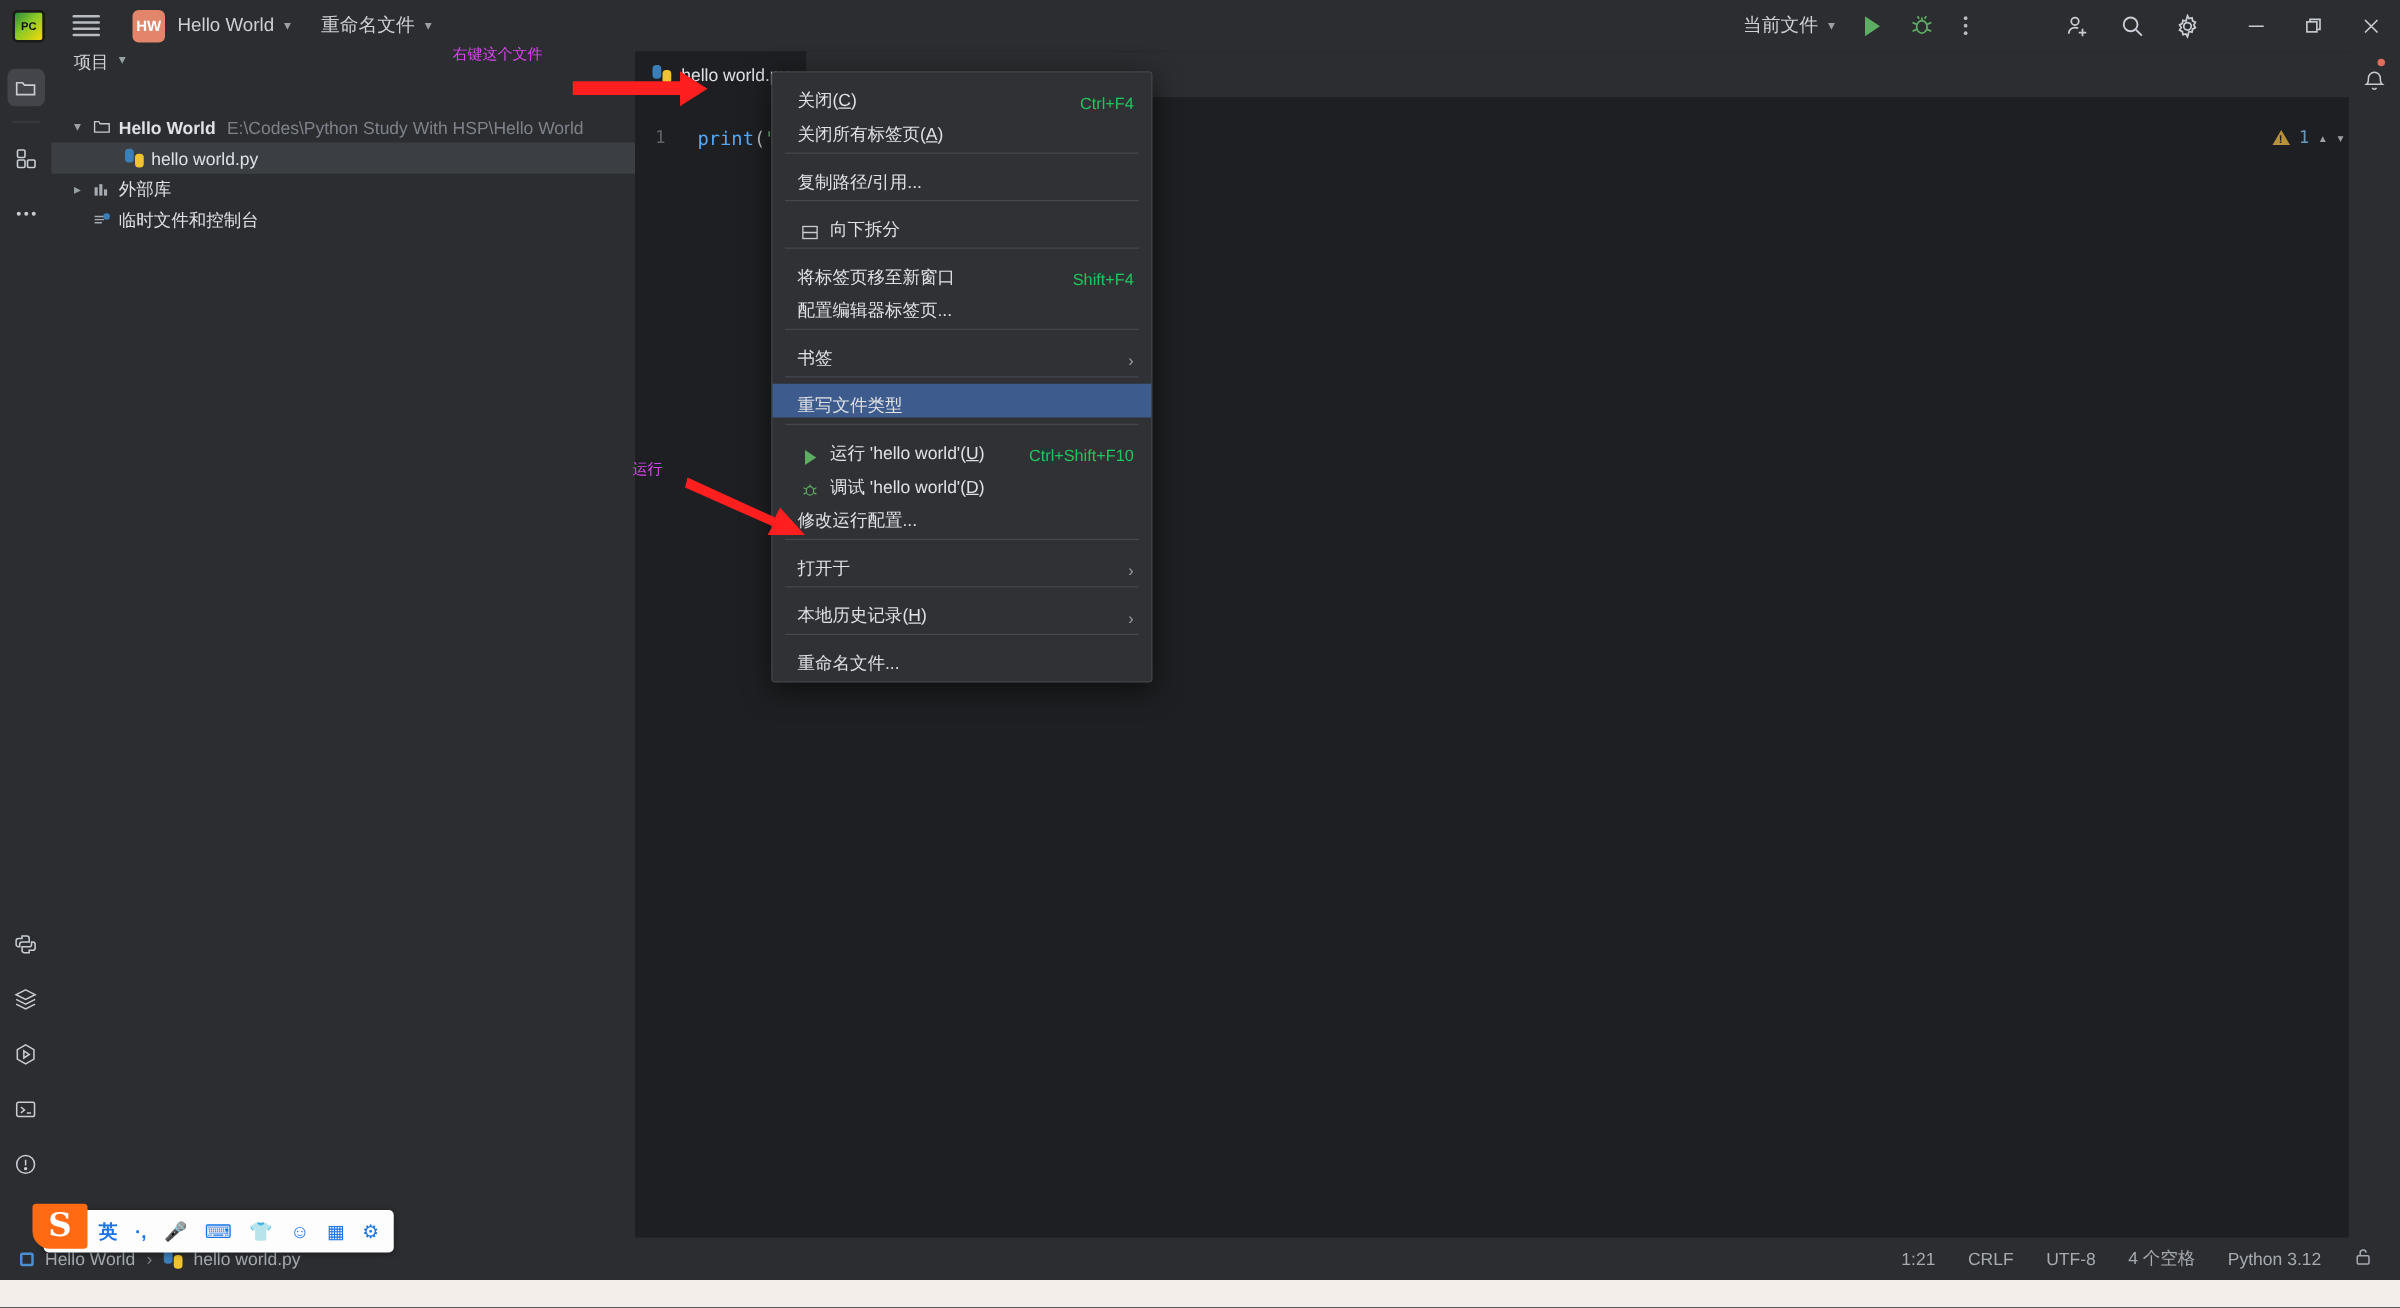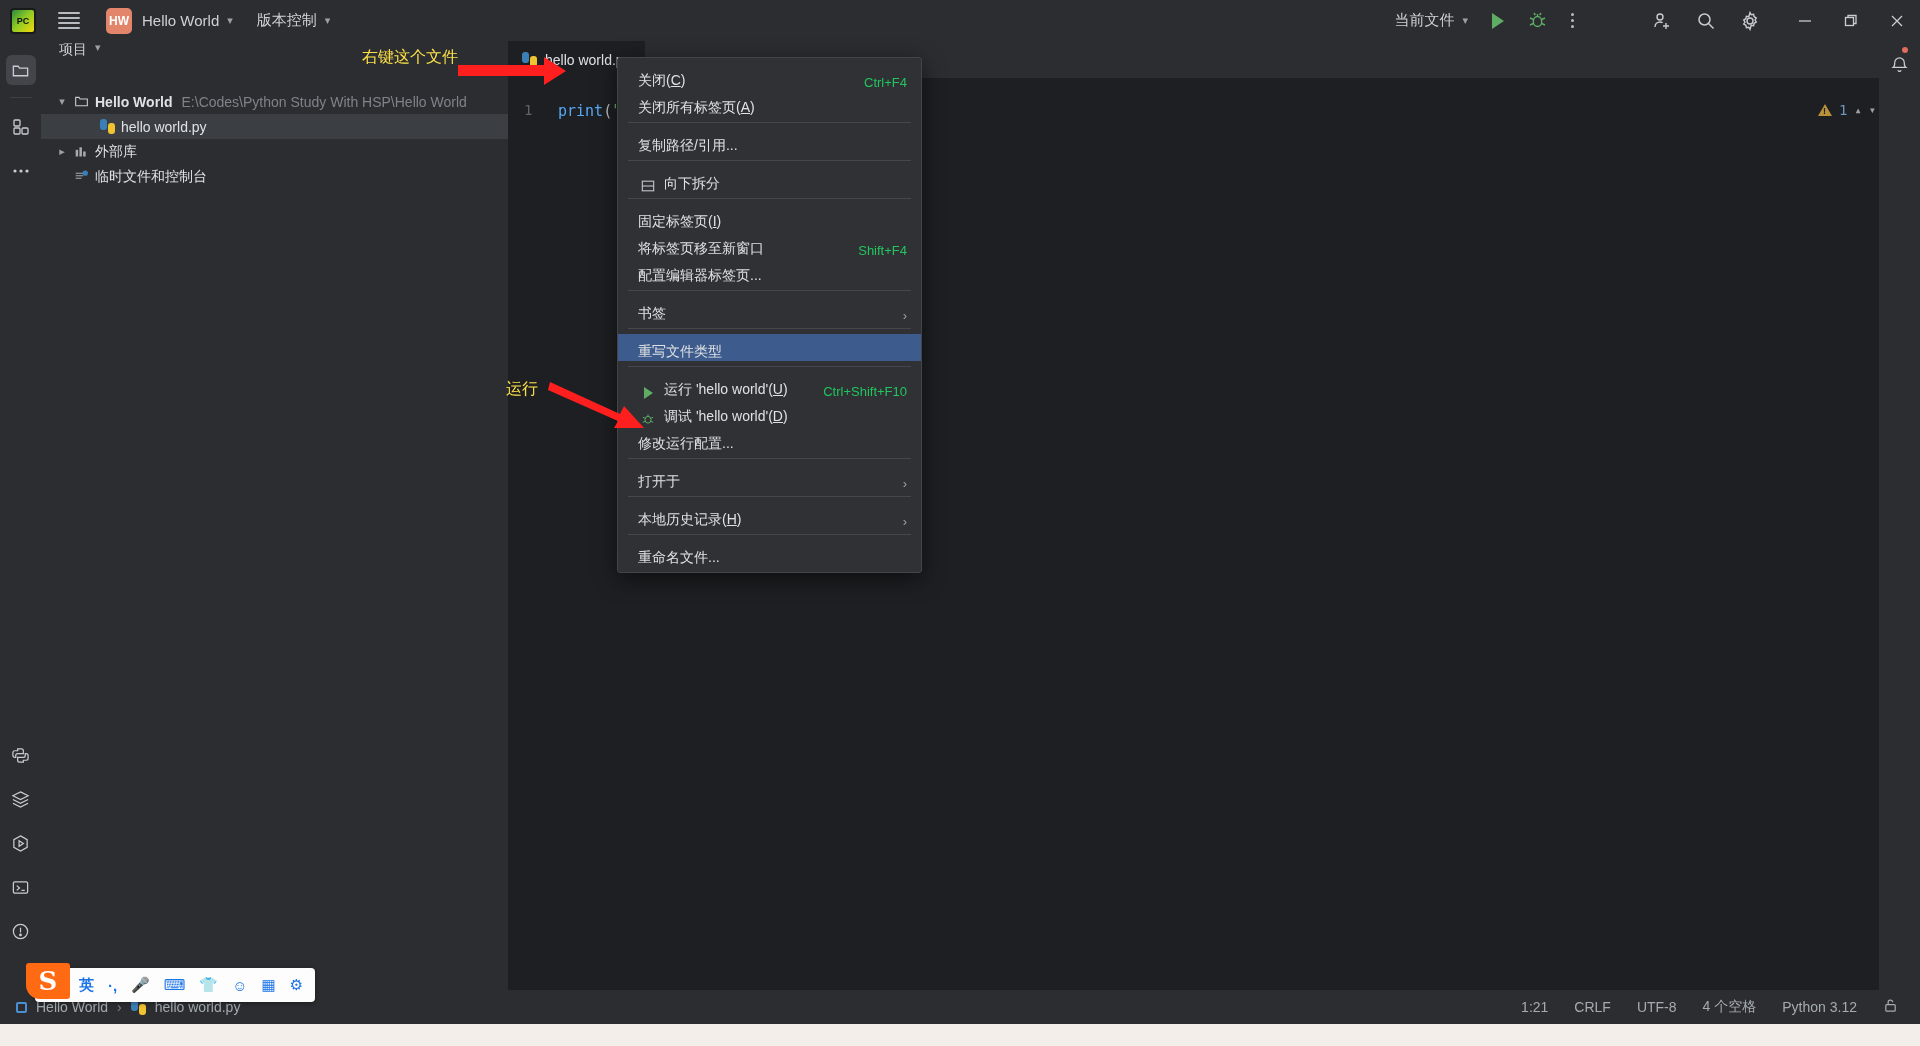--- a/index.html
+++ b/index.html
@@ -109,21 +109,21 @@
   .mi .mi-icon { position:absolute; left:22px; width:16px; display:flex; align-items:center; justify-content:center;}
   .mi.has-icon { padding-left:46px; }
   .mi .lbl { flex:1; }
   .mi .acc { color:#22c55e; font-size:13px; margin-left:18px;}
   .mi .sub { color:#9aa0a6; font-size:13px; }
   .msep { height:1px; background:#45474c; margin:5px 10px; }
   .u { text-decoration:underline; }
   .mi-run-tri { width:0;height:0;border-left:9px solid #5fad65;border-top:6px solid transparent;border-bottom:6px solid transparent;}
 
   
-  .anno { position:absolute; color:#fde047; font-size:16px; z-index:60; white-space:nowrap;margin-top:12px;}
+  .anno { position:absolute; color:#d946ef; font-size:12px; z-index:60; white-space:nowrap;}
   .anno-arrow { position:absolute; z-index:60; }
 
   
   .statusbar {
     position:absolute; left:0; bottom:22px; width:1920px; height:34px;
     background:#2b2d30; display:flex; align-items:center; font-size:14px; color:#a6abb2;
   }
   .sb-left { display:flex; align-items:center; margin-left:16px; gap:9px;}
   .sb-sq { width:11px;height:11px;border:2px solid #4a8fd4; border-radius:2px;}
   .sb-right { margin-left:auto; display:flex; align-items:center; gap:26px; margin-right:22px;}
@@ -148,21 +148,21 @@
     <div class="tb-logo">PC</div>
     <div class="tb-burger">
         <i></i>
         <i></i>
         <i></i>
         <i></i>
       </div>
     <div class="proj-badge">HW</div>
     <div class="proj-name">Hello World</div>
     <div class="chev">▾</div>
-    <div class="vcs">版本控制</div>
+    <div class="vcs">重命名文件</div>
     <div class="chev">▾</div>
 
     <div class="tb-spacer"></div>
 
     <div class="run-target">当前文件</div>
     <div class="chev">▾</div>
     <div class="tb-icon">
         <div class="ic-run-tri"></div>
       </div>
     <div class="tb-icon">
@@ -382,23 +382,20 @@
         <span class="mi-icon">
           <svg width="14" height="14" viewBox="0 0 16 16" fill="none" stroke="#c8ccd3" stroke-width="1.2">
             <rect x="1.5" y="2.5" width="13" height="11"></rect>
             <path d="M1.5 8h13"></path>
           </svg>
         </span>
         <span class="lbl">向下拆分</span>
       </div>
       <div class="msep"></div>
       <div class="mi">
-        <span class="lbl">固定标签页(<span class="u">I</span>)</span>
-      </div>
-      <div class="mi">
         <span class="lbl">将标签页移至新窗口</span>
         <span class="acc">Shift+F4</span>
       </div>
       <div class="mi">
         <span class="lbl">配置编辑器标签页...</span>
       </div>
       <div class="msep"></div>
       <div class="mi">
         <span class="lbl">书签</span>
         <span class="sub">›</span>

